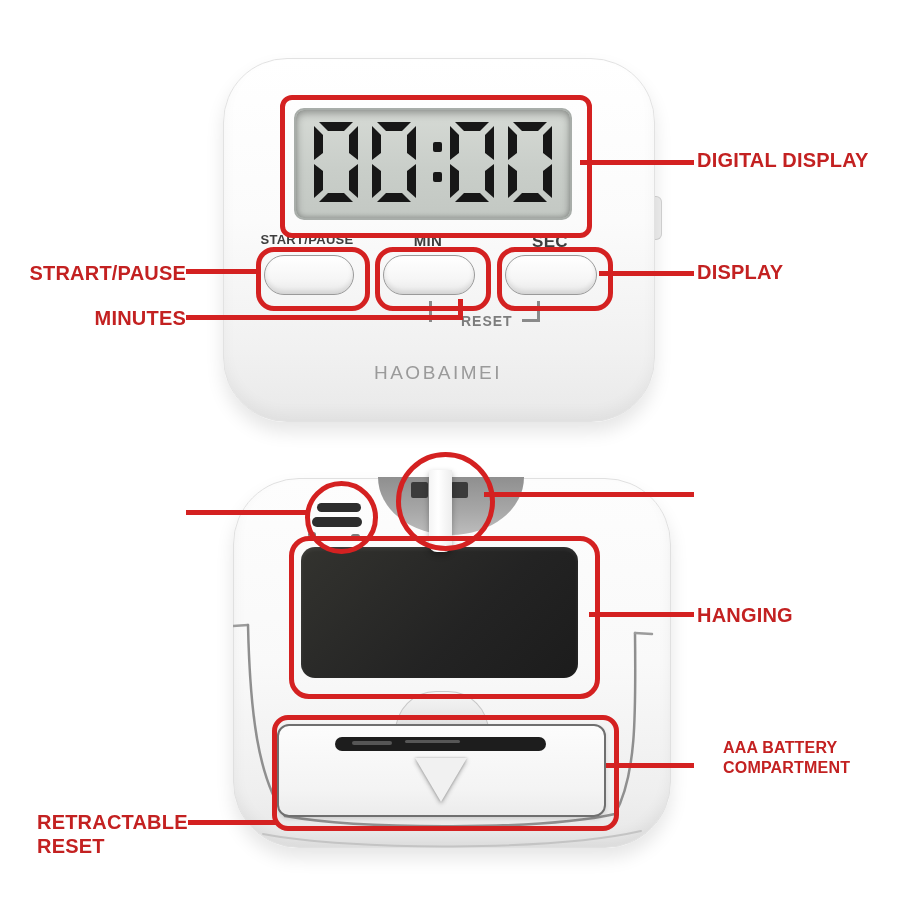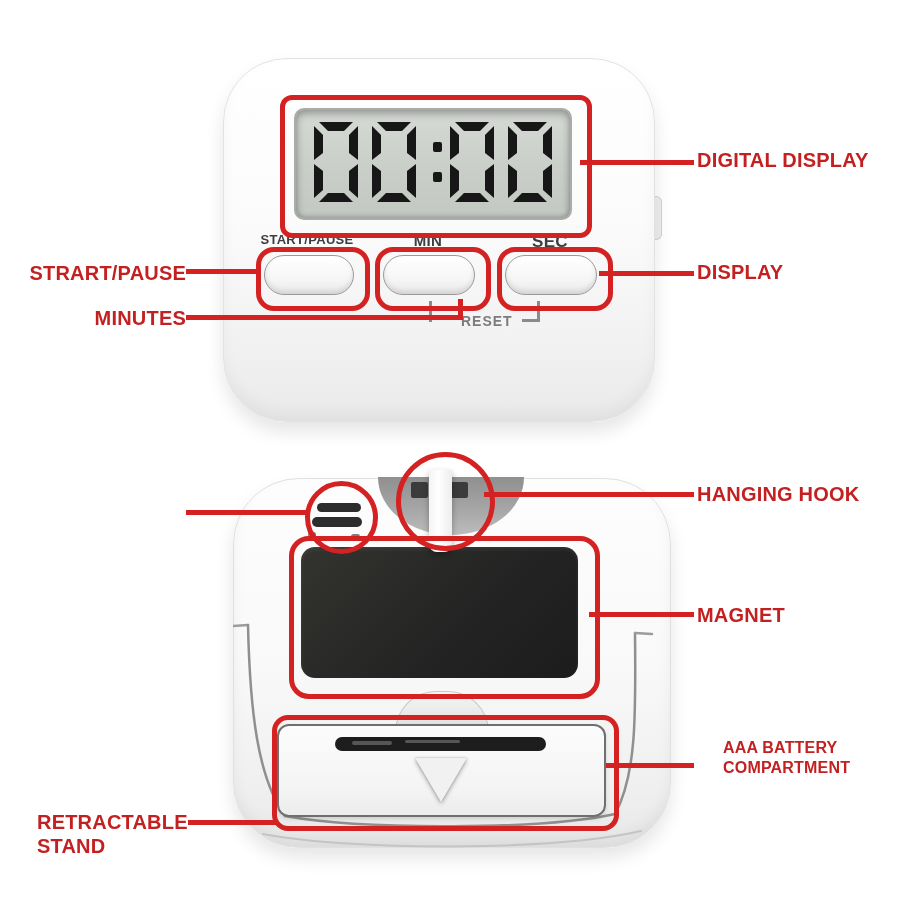--- a/index.html
+++ b/index.html
@@ -204,20 +204,21 @@
   <div class="red-box" style="left:375px;top:247px;width:106px;height:54px;border-radius:18px;"></div>
 
   <div class="pill" style="left:505px;top:255px;width:90px;"></div>
   <div class="red-box" style="left:497px;top:247px;width:106px;height:54px;border-radius:18px;"></div>
 
   <div class="reset-line" style="left:429px;top:301px;width:3px;height:21px;"></div>
   <div class="reset-text" style="left:461px;top:313px;">RESET</div>
   <div class="reset-line" style="left:537px;top:301px;width:3px;height:21px;"></div>
   <div class="reset-line" style="left:522px;top:319px;width:17px;height:3px;"></div>
 
+  <div class="brand">HAOBAIMEI</div>
 
   <div class="red-line" style="left:580px;top:160px;width:114px;height:5px;"></div>
   <div class="red-line" style="left:186px;top:269px;width:74px;height:5px;"></div>
   <div class="red-line" style="left:599px;top:271px;width:95px;height:5px;"></div>
   <div class="red-line" style="left:186px;top:315px;width:277px;height:5px;"></div>
   <div class="red-line" style="left:458px;top:299px;width:5px;height:19px;"></div>
 
   <div class="callout" style="left:697px;top:148px;">DIGITAL DISPLAY</div>
   <div class="callout align-right" style="left:20px;top:261px;width:166px;">STRART/PAUSE</div>
   <div class="callout align-right" style="left:20px;top:306px;width:166px;">MINUTES</div>
@@ -254,18 +255,17 @@
   <div class="slot-mark" style="left:405px;top:740px;width:55px;height:3px;"></div>
   <div class="battery-triangle"></div>
   <div class="red-box" style="left:272px;top:715px;width:337px;height:106px;border-radius:16px;"></div>
 
   <div class="red-line" style="left:186px;top:510px;width:120px;height:5px;"></div>
   <div class="red-line" style="left:484px;top:492px;width:210px;height:5px;"></div>
   <div class="red-line" style="left:589px;top:612px;width:105px;height:5px;"></div>
   <div class="red-line" style="left:606px;top:763px;width:88px;height:5px;"></div>
   <div class="red-line" style="left:188px;top:820px;width:90px;height:5px;"></div>
 
-  <div class="callout" style="left:697px;top:482px;">HANGING HOOK</div>
-  <div class="callout" style="left:697px;top:603px;">MAGNET</div>
+  <div class="callout" style="left:697px;top:603px;">HANGING</div>
   <div class="callout" style="left:723px;top:738px;width:178px;font-size:16px;">AAA BATTERY COMPARTMENT</div>
-  <div class="callout" style="left:37px;top:810px;width:170px;">RETRACTABLE STAND</div>
+  <div class="callout" style="left:37px;top:810px;width:170px;">RETRACTABLE RESET</div>
 
 </div>
 
 </body></html>

